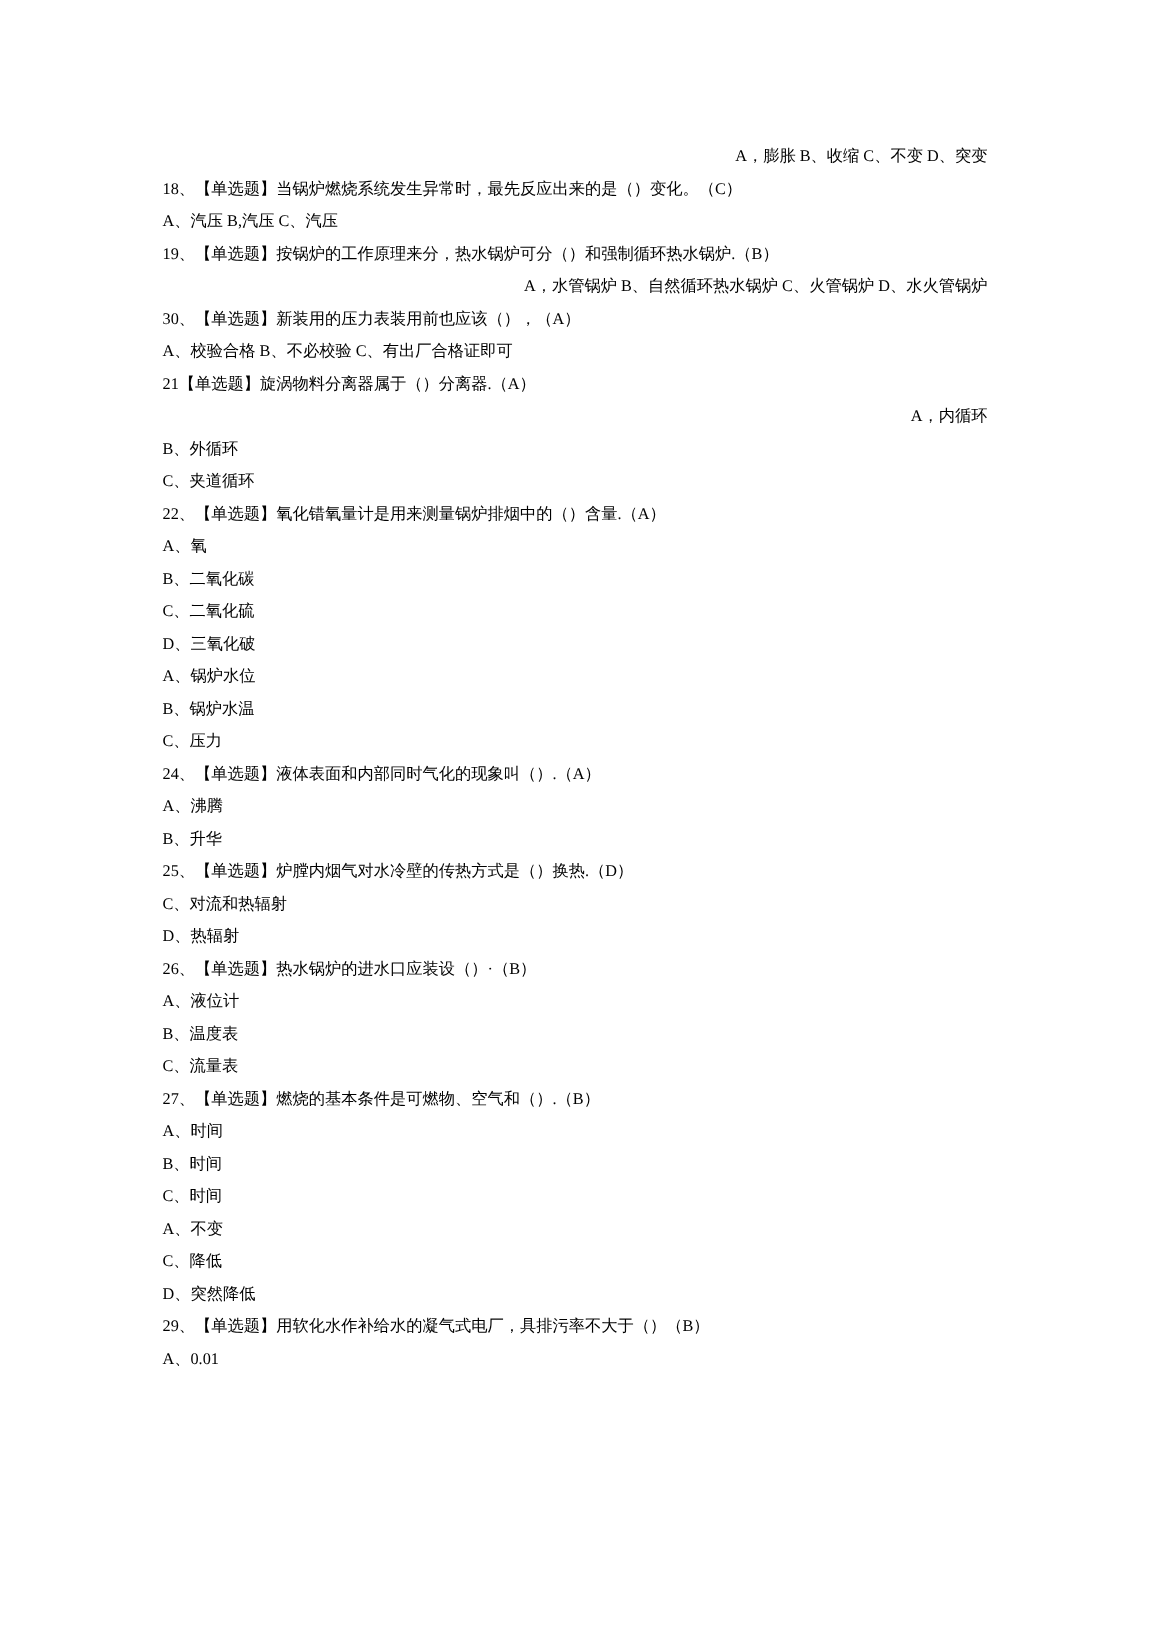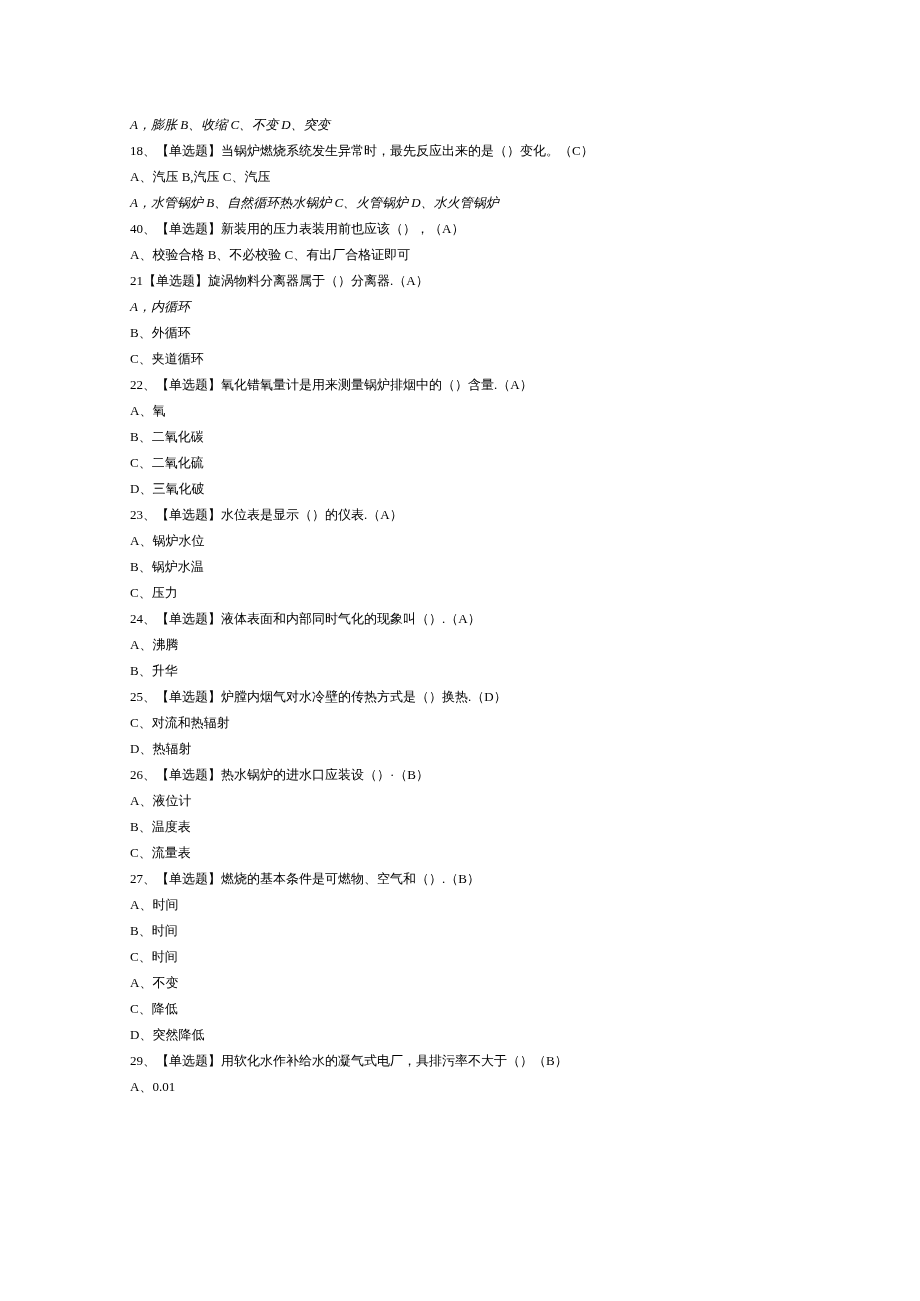--- a/index.html
+++ b/index.html
@@ -11,43 +11,43 @@
       margin: 0;
       padding: 112px 130px 60px 130px;
       width: 920px;
       box-sizing: border-box;
     }
     .line {
       display: block;
       font-style: normal;
     }
     .italic-a {
-      font-style: italic;
+      text-align: right;
     }
   </style>
 </head>
 <body>
 
 <div id="content">
     <span class="line italic-a">A，膨胀 B、收缩 C、不变 D、突变</span>
     <span class="line">18、【单选题】当锅炉燃烧系统发生异常时，最先反应出来的是（）变化。（C）</span>
     <span class="line">A、汽压 B,汽压 C、汽压</span>
+    <span class="line">19、【单选题】按锅炉的工作原理来分，热水锅炉可分（）和强制循环热水锅炉.（B）</span>
     <span class="line italic-a">A，水管锅炉 B、自然循环热水锅炉 C、火管锅炉 D、水火管锅炉</span>
-    <span class="line">40、【单选题】新装用的压力表装用前也应该（），（A）</span>
+    <span class="line">30、【单选题】新装用的压力表装用前也应该（），（A）</span>
     <span class="line">A、校验合格 B、不必校验 C、有出厂合格证即可</span>
     <span class="line">21【单选题】旋涡物料分离器属于（）分离器.（A）</span>
     <span class="line italic-a">A，内循环</span>
     <span class="line">B、外循环</span>
     <span class="line">C、夹道循环</span>
     <span class="line">22、【单选题】氧化错氧量计是用来测量锅炉排烟中的（）含量.（A）</span>
     <span class="line">A、氧</span>
     <span class="line">B、二氧化碳</span>
     <span class="line">C、二氧化硫</span>
     <span class="line">D、三氧化破</span>
-    <span class="line">23、【单选题】水位表是显示（）的仪表.（A）</span>
     <span class="line">A、锅炉水位</span>
     <span class="line">B、锅炉水温</span>
     <span class="line">C、压力</span>
     <span class="line">24、【单选题】液体表面和内部同时气化的现象叫（）.（A）</span>
     <span class="line">A、沸腾</span>
     <span class="line">B、升华</span>
     <span class="line">25、【单选题】炉膛内烟气对水冷壁的传热方式是（）换热.（D）</span>
     <span class="line">C、对流和热辐射</span>
     <span class="line">D、热辐射</span>
     <span class="line">26、【单选题】热水锅炉的进水口应装设（）·（B）</span>

